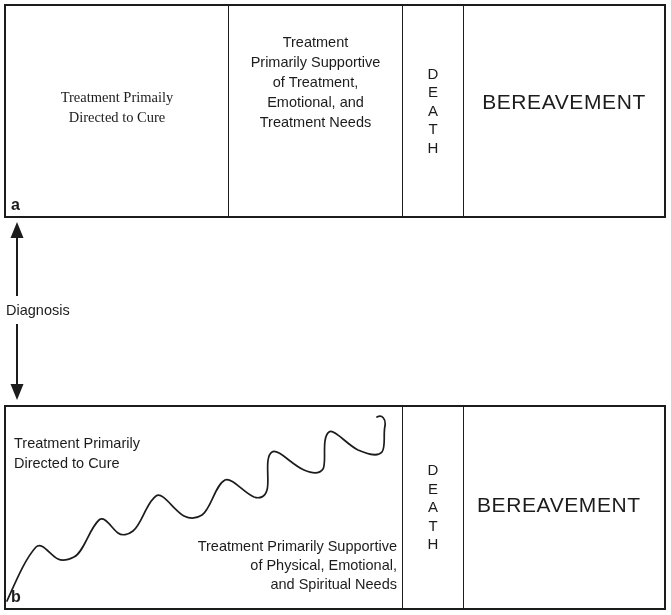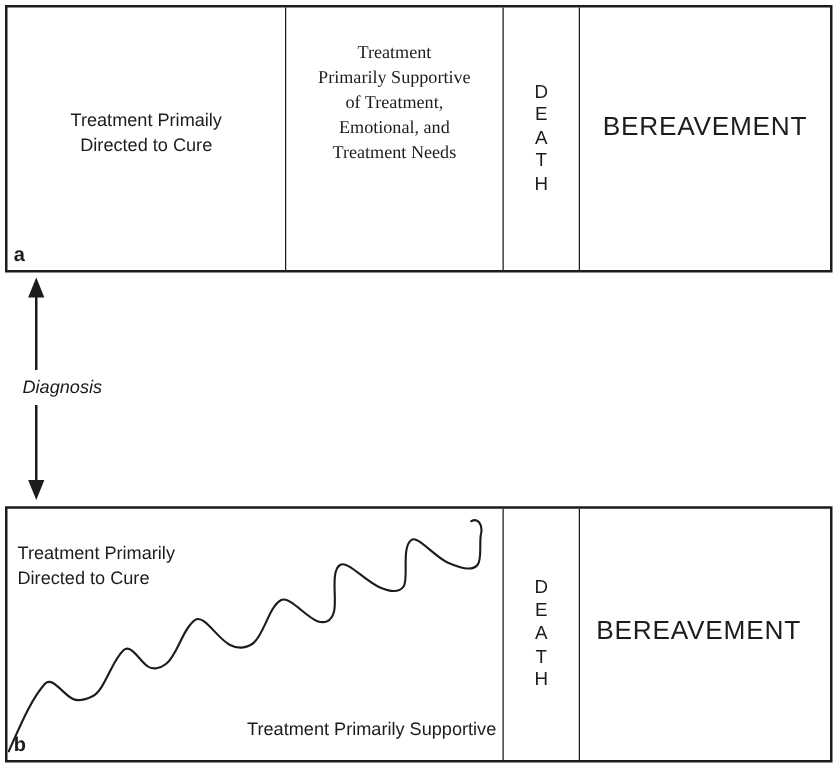--- a/index.html
+++ b/index.html
@@ -33,34 +33,34 @@
 
   .col {
     position: relative;
     box-sizing: border-box;
     height: 100%;
   }
   .divided { border-left: 1.5px solid #1c1c1c; }
 
   
   .a-cure        { width: 222px; display: flex; align-items: center; justify-content: center; }
-  .a-supportive  { width: 174px; display: flex; justify-content: center; padding-top: 26px; font-family: Liberation Serif, serif; }
+  .a-supportive  { width: 174px; display: flex; justify-content: center; padding-top: 26px; }
   .col-death     { width: 61px;  display: flex; align-items: center; justify-content: center; }
   .col-bereave   { flex: 1; display: flex; align-items: center; }
 
   
   .b-main        { width: 396px; }
   #panel-b .col-death { width: 61px; }
 
   .center-text {
     text-align: center;
     font-size: 14.5px;
     line-height: 20px;
   }
-  .a-cure .center-text { margin-top: -8px; }
+  .a-cure .center-text { margin-top: -8px; font-family: Liberation Serif, serif; }
 
   .death-stack {
     display: flex;
     flex-direction: column;
     align-items: center;
     font-size: 15px;
     line-height: 18.5px;
     letter-spacing: 0;
   }
 
@@ -102,25 +102,24 @@
     position: absolute;
     left: 0;
     top: 0;
     width: 396px;
     height: 201px;
   }
 
   
   #diagnosis-zone {
     position: absolute;
-    left: 16px;
+    left: 4px;
     top: 217px;
     width: 90px;
     height: 188px;
-    font-style: italic;
   }
   #diagnosis-zone svg {
     position: absolute;
     left: 0;
     top: 0;
   }
   #diagnosis-label {
     position: absolute;
     left: 2px;
     top: 85px;
@@ -206,20 +205,22 @@
                  C 380 12, 376 7, 371 10" fill="none" stroke="#1c1c1c" stroke-width="1.7" stroke-linecap="round"></path>
       </svg>
 
       <div class="b-cure-text">
         <div>Treatment Primarily</div>
         <div>Directed to Cure</div>
       </div>
 
       <div class="b-supportive-text">
         <div>Treatment Primarily Supportive</div>
+        <div>of Physical, Emotional,</div>
+        <div>and Spiritual Needs</div>
       </div>
 
       <span class="panel-label">b</span>
     </div>
 
     <div class="col divided col-death">
       <div class="death-stack">
         <span>D</span>
         <span>E</span>
         <span>A</span>

